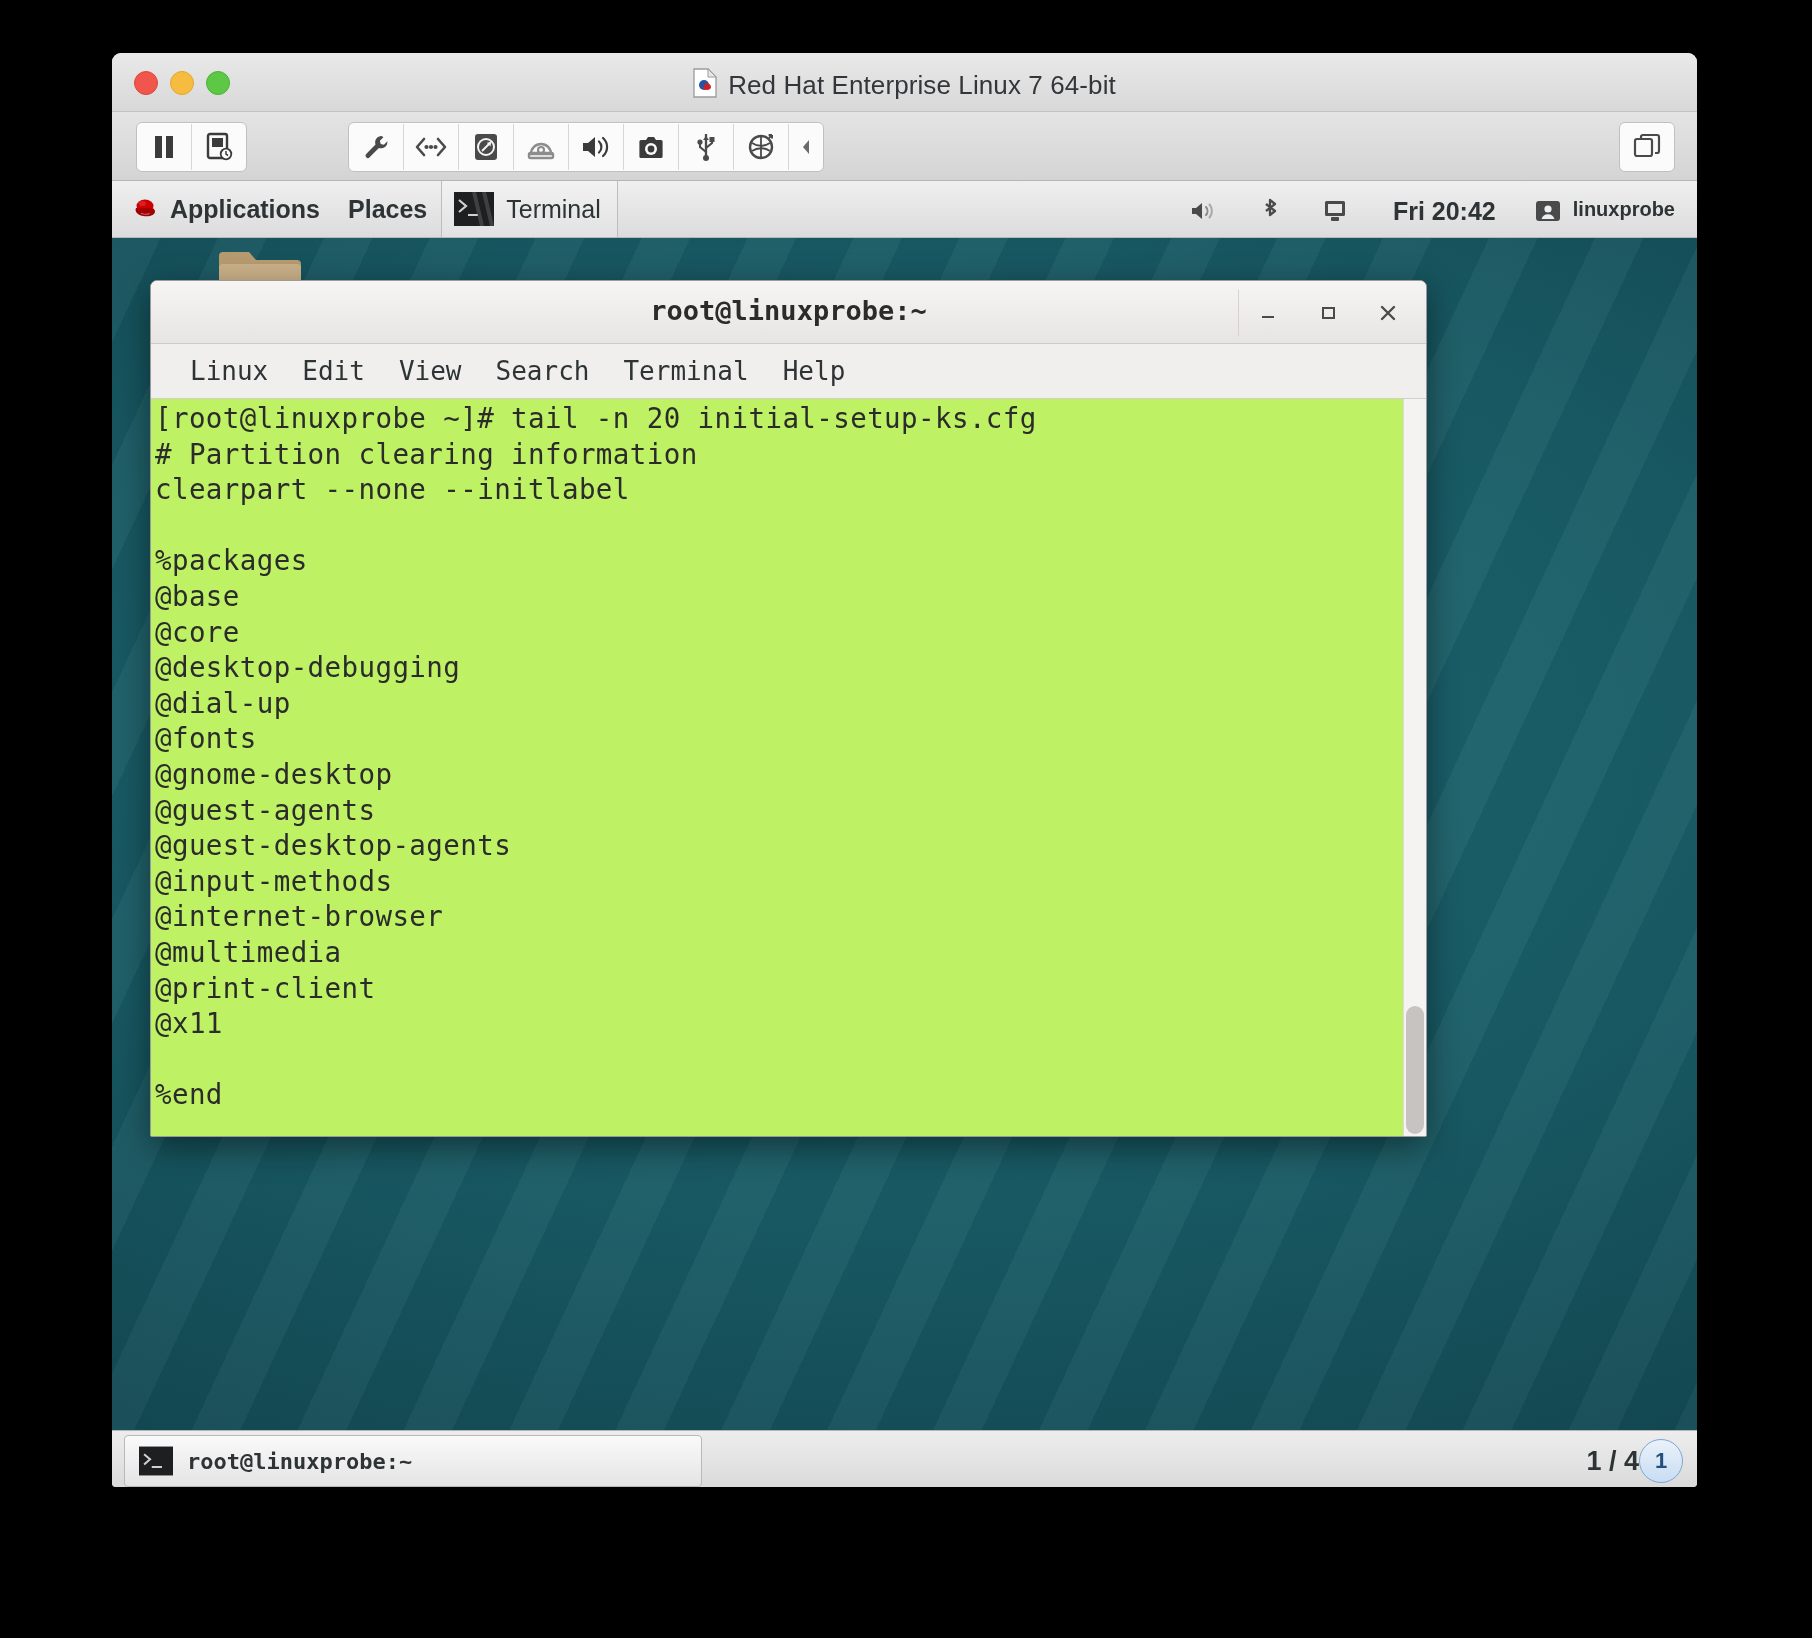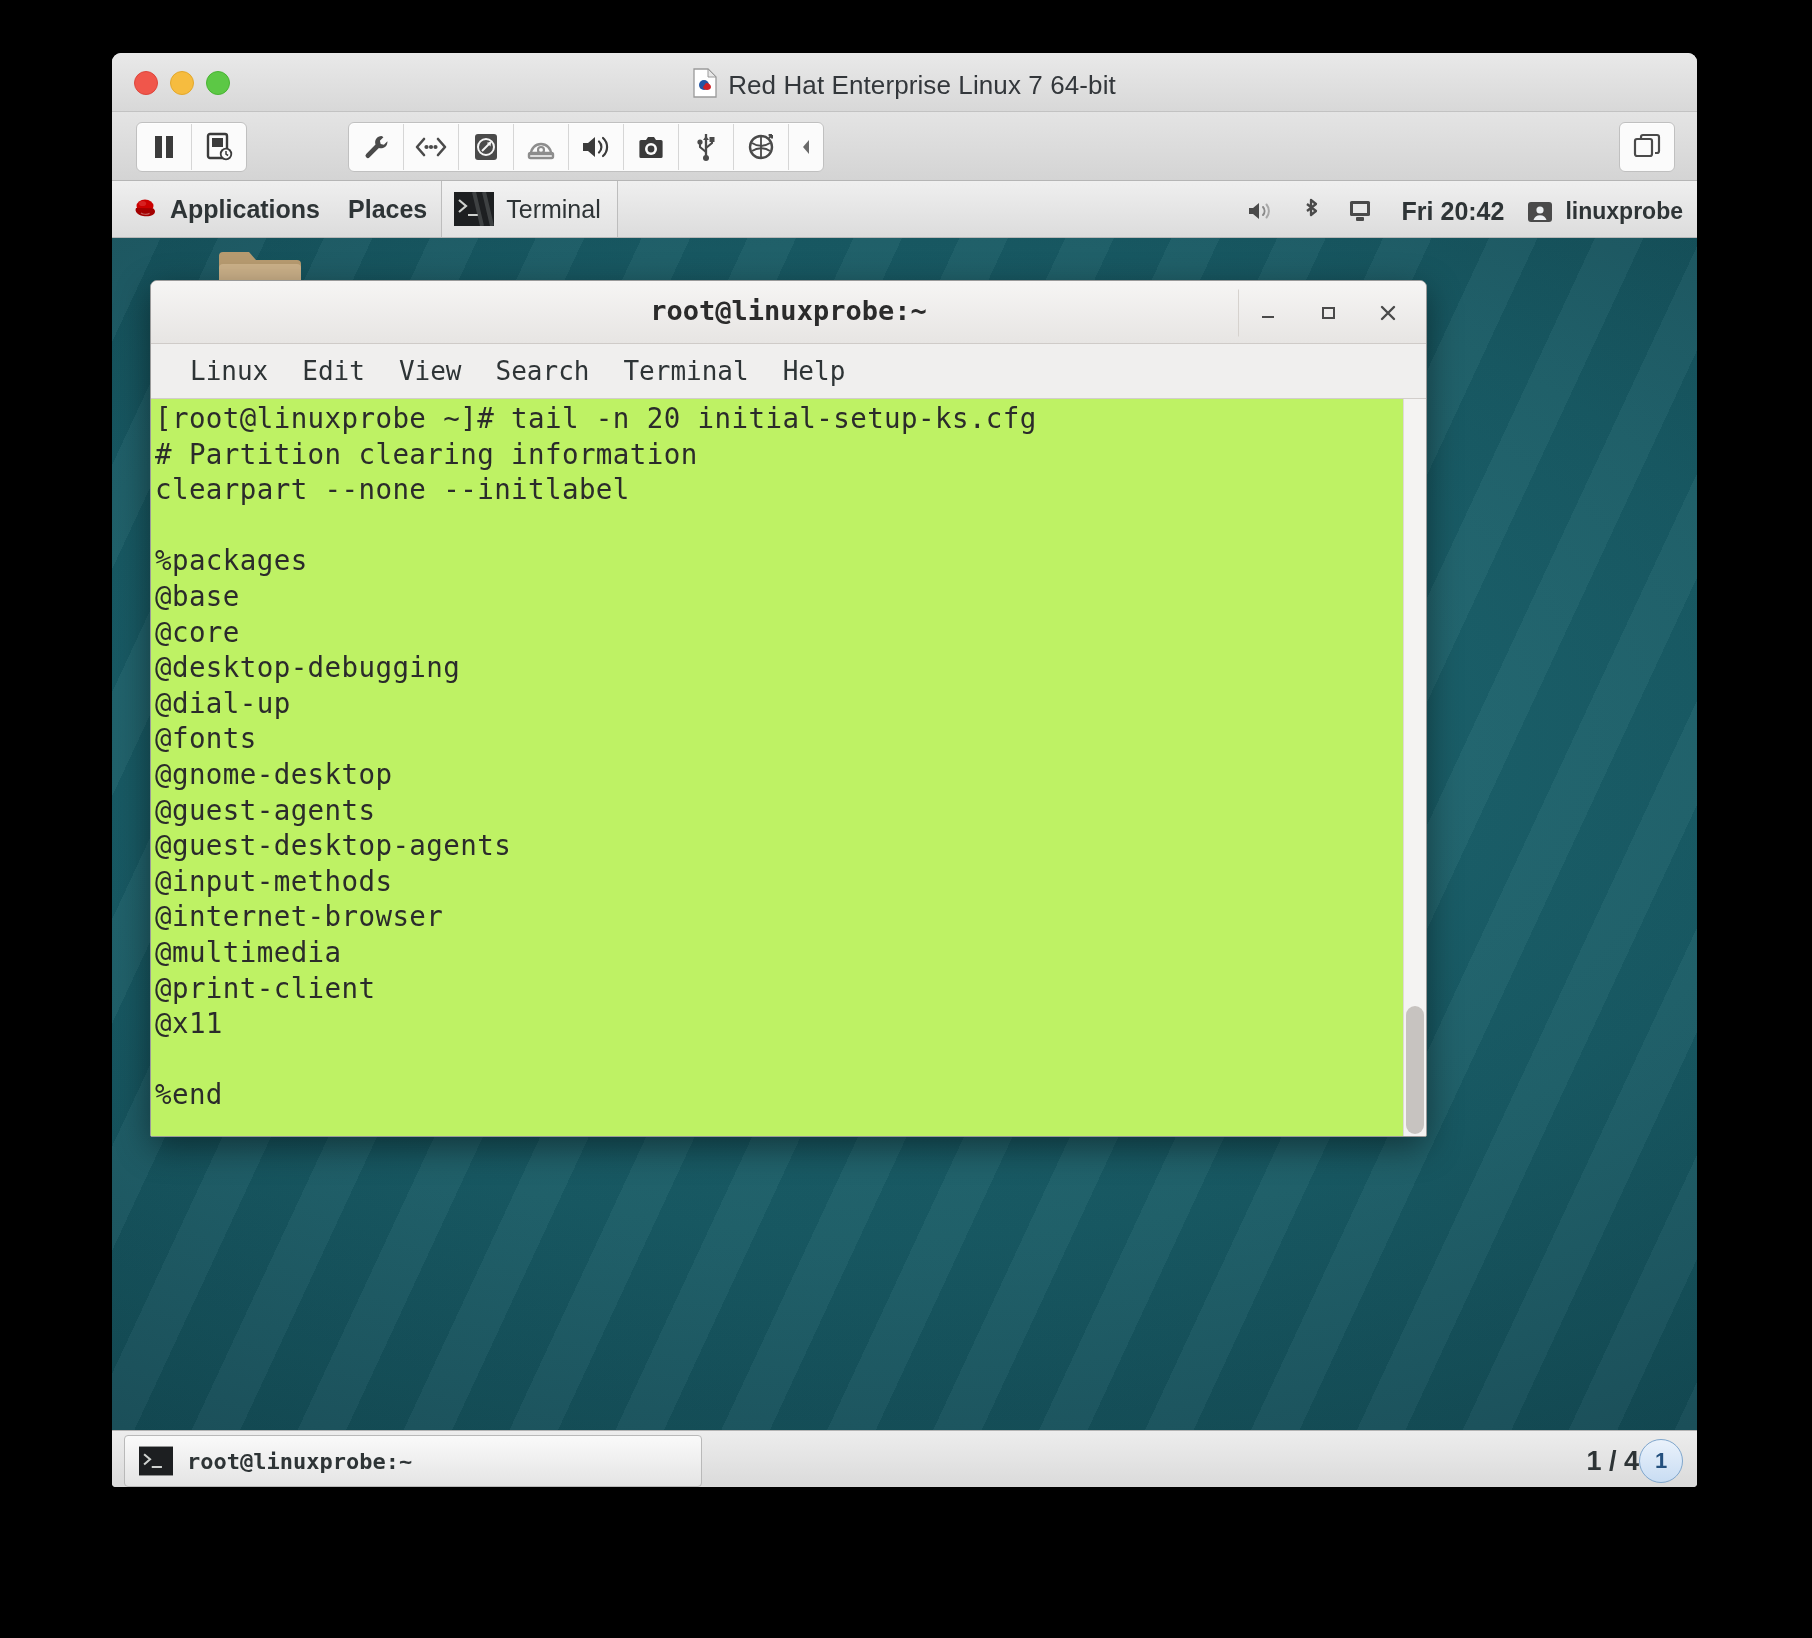--- a/index.html
+++ b/index.html
@@ -40,25 +40,25 @@
   
   #gpanel{height:56px;background:linear-gradient(to bottom,#efefef,#dcdcdc);
     border-bottom:1px solid #b8b8b8;display:flex;align-items:center;position:relative;}
   .gitem{display:flex;align-items:center;height:40px;padding:0 14px;font-size:25px;
     color:#2e3436;font-weight:bold;text-align:right;}
   #g-apps{padding-left:18px;gap:10px;}
   #g-places{}
   #g-termtask{height:56px;display:flex;align-items:center;gap:12px;padding:0 16px 0 12px;
     background:linear-gradient(to bottom,#f2f2f2,#e2e2e2);
     border-left:1px solid #bdbdbd;border-right:1px solid #bdbdbd;font-size:25px;color:#2e3436;}
-  #g-right{position:absolute;right:0;top:0;height:60px;display:flex;align-items:center;gap:0;}
+  #g-right{position:absolute;right:0;top:0;height:60px;display:flex;align-items:center;gap:16px;}
   #g-right .gsys{padding:0 13px;display:flex;align-items:center;}
   #g-clock{font-size:25px;color:#2e3436;font-weight:bold;padding:0 16px;}
-  #g-user{font-size:23px;color:#2e3436;font-weight:bold;padding:0 14px 0 6px;
-    display:flex;align-items:flex-end;gap:11px;}
+  #g-user{font-size:20px;color:#2e3436;font-weight:bold;padding:0 22px 0 6px;
+    display:flex;align-items:flex-start;gap:11px;}
 
   
   #desktop{position:relative;height:1192px;overflow:hidden;
     background:
       repeating-linear-gradient(115deg, rgba(255,255,255,.035) 0px, rgba(255,255,255,.035) 44px, rgba(0,0,0,.03) 44px, rgba(0,0,0,.03) 96px),
       radial-gradient(ellipse 150% 110% at 50% 42%, #1f6a74 0%, #185a64 38%, #11424c 72%, #0c3038 100%);}
 
   #folder{position:absolute;left:105px;top:8px;width:86px;}
 
   

